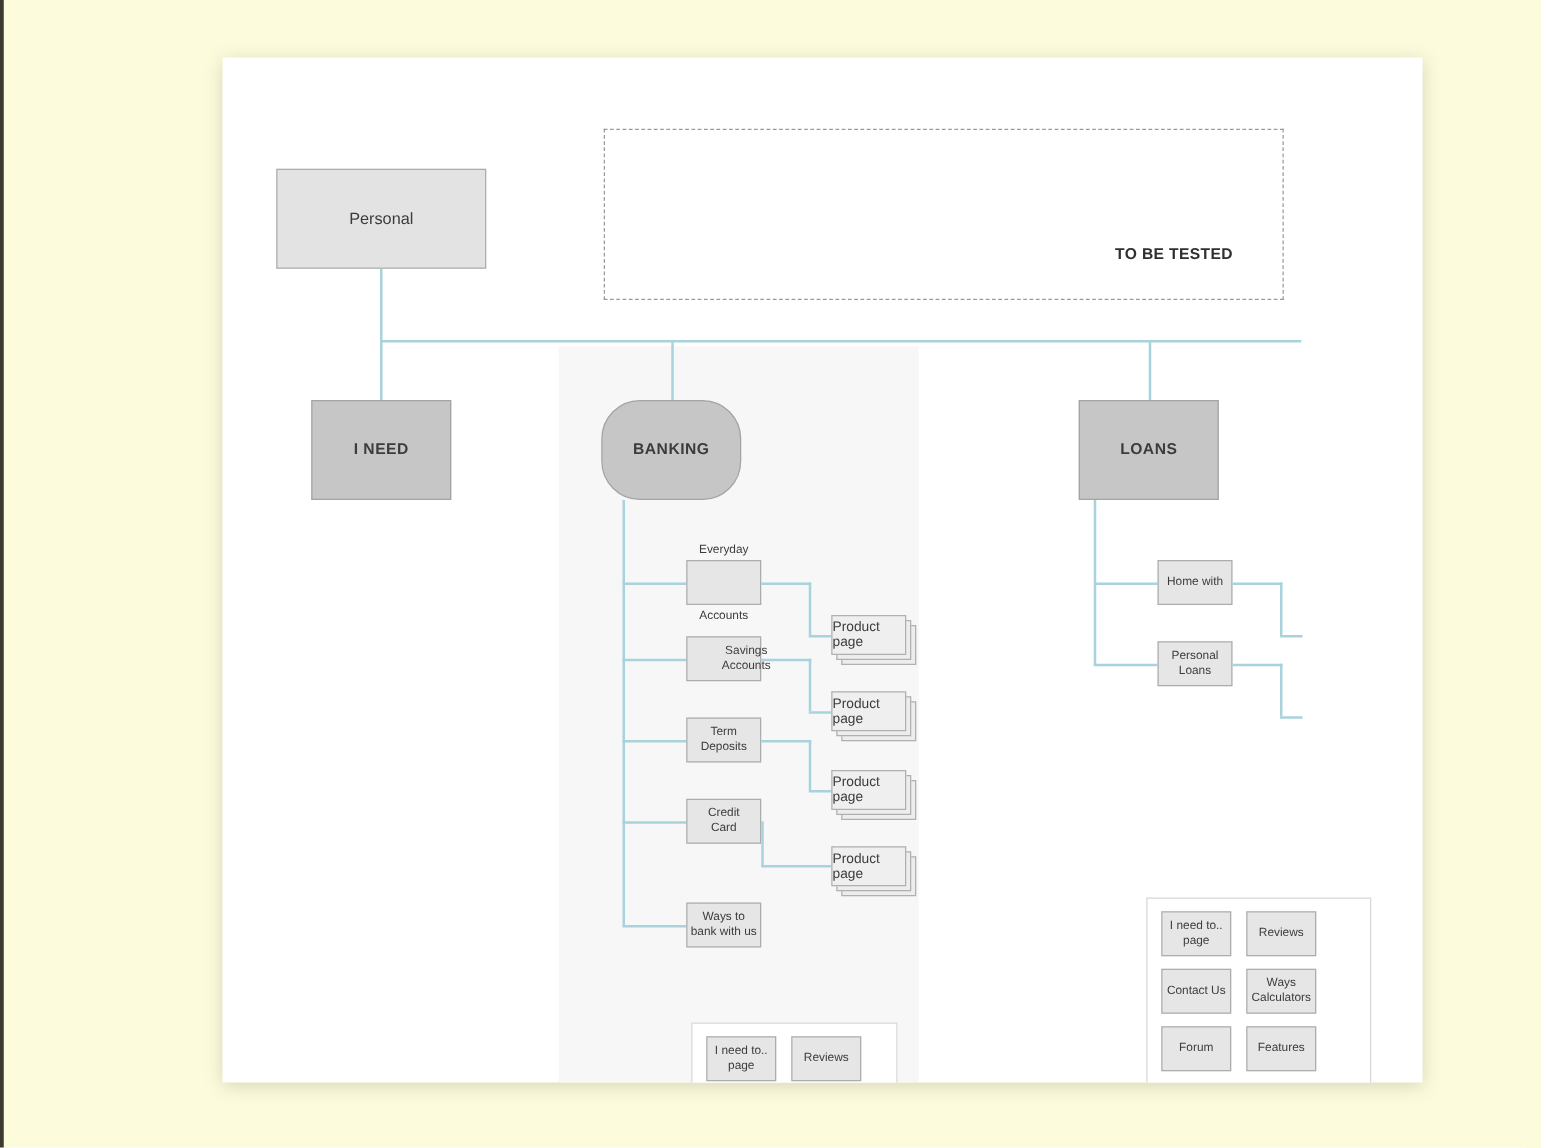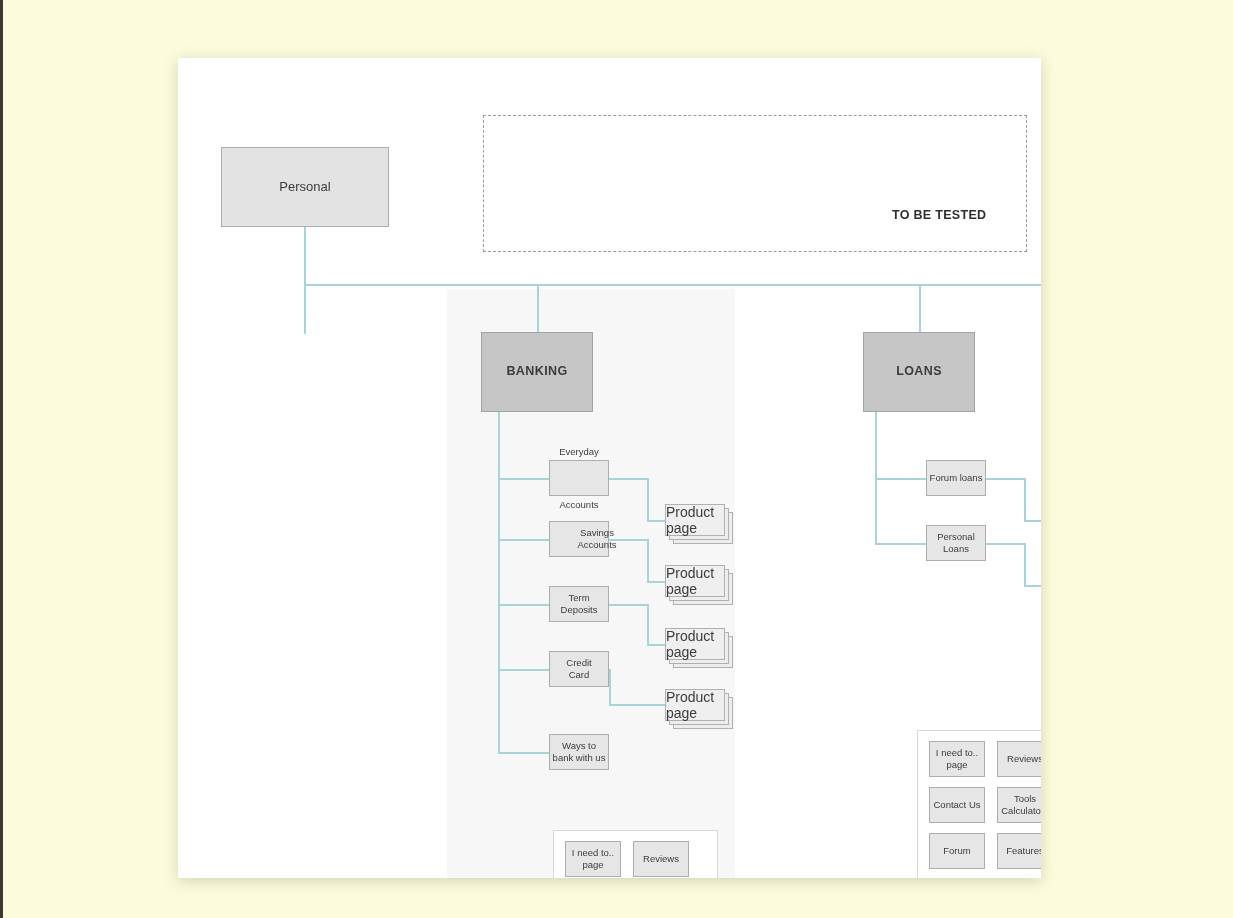--- a/index.html
+++ b/index.html
@@ -18,26 +18,25 @@
     position: absolute;
     left: 0; top: 0;
     width: 3px; height: 918px;
     background: #3a3a32;
     z-index: 40;
   }
   #canvas {
     position: absolute;
     left: 178px;
     top: 46px;
-    width: 863px;
+    width: 960px;
     height: 820px;
     background: #ffffff;
     box-shadow: 0 3px 14px rgba(120,120,90,0.30);
     overflow: hidden;
-    margin-top: 12px;
   }
   
   .column-band {
     position: absolute;
     background: #f7f7f7;
   }
   
   .line-h, .line-v {
     position: absolute;
     background: #a8d3dd;
@@ -92,21 +91,21 @@
     height: 32px;
   }
   .stack .l3 { left: 8px; top: 8px; }
   .stack .l2 { left: 4px; top: 4px; }
   .stack .l1 {
     left: 0; top: 0;
     background: #efefef;
     display: flex;
     align-items: center;
     justify-content: center;
-    font-size: 14px;
+    font-size: 11px;
     color: #3c3c3c;
   }
   
   #test-group {
     position: absolute;
     box-sizing: border-box;
     border: 1.5px dashed #9a9a9a;
     background: transparent;
   }
   #test-group-label {
@@ -149,22 +148,25 @@
   <div id="test-group-label" style="left:714px; top:150px;">TO BE TESTED</div>
 
   <div class="line-v" style="left:126px; top:169px; height:58px;"></div>
 
   <div class="line-h" style="left:126px; top:226px; width:737px;"></div>
 
   <div class="line-v" style="left:126px; top:226px; height:50px;"></div>
   <div class="line-v" style="left:359px; top:226px; height:50px;"></div>
   <div class="line-v" style="left:741px; top:226px; height:50px;"></div>
 
-
-  <div class="node node-category" style="left:303px; top:274px; width:112px; height:80px;">
+  <div class="node node-category" style="left:71px; top:274px; width:112px; height:80px;">
+    <span>I NEED</span>
+  </div>
+
+  <div class="node node-category" style="left:303px; top:274px; width:112px; height:80px;border-radius:31px;">
     <span>BANKING</span>
   </div>
 
   <div class="node node-category" style="left:685px; top:274px; width:112px; height:80px;">
     <span>LOANS</span>
   </div>
 
   <div class="line-v" style="left:320px; top:354px; height:341px;"></div>
 
   <div class="line-h" style="left:320px; top:420px; width:51px;"></div>
@@ -242,21 +244,21 @@
     <div class="layer l1">
       <span>Product page</span>
     </div>
   </div>
 
   <div class="line-v" style="left:697px; top:354px; height:132px;"></div>
   <div class="line-h" style="left:697px; top:420px; width:51px;"></div>
   <div class="line-h" style="left:697px; top:485px; width:51px;"></div>
 
   <div class="node node-sub" style="left:748px; top:402px; width:60px; height:36px;">
-    <span>Forum loans</span>
+    <span>Home with</span>
   </div>
 
   <div class="node node-sub" style="left:748px; top:467px; width:60px; height:36px; flex-direction:column;">
     <span>Personal</span>
     <span>Loans</span>
   </div>
 
   <div class="line-h" style="left:808px; top:420px; width:40px;"></div>
   <div class="line-v" style="left:846px; top:420px; height:42px;"></div>
   <div class="line-h" style="left:846px; top:462px; width:18px;"></div>
@@ -282,21 +284,21 @@
       <span>I need to..</span>
       <span>page</span>
     </div>
     <div class="node node-tile" style="position:relative; width:56px; height:36px;">
       <span>Reviews</span>
     </div>
     <div class="node node-tile" style="position:relative; width:56px; height:36px;">
       <span>Contact Us</span>
     </div>
     <div class="node node-tile" style="position:relative; width:56px; height:36px; flex-direction:column;">
-      <span>Tools</span>
+      <span>Ways</span>
       <span>Calculators</span>
     </div>
     <div class="node node-tile" style="position:relative; width:56px; height:36px;">
       <span>Forum</span>
     </div>
     <div class="node node-tile" style="position:relative; width:56px; height:36px;">
       <span>Features</span>
     </div>
 
   </div>

